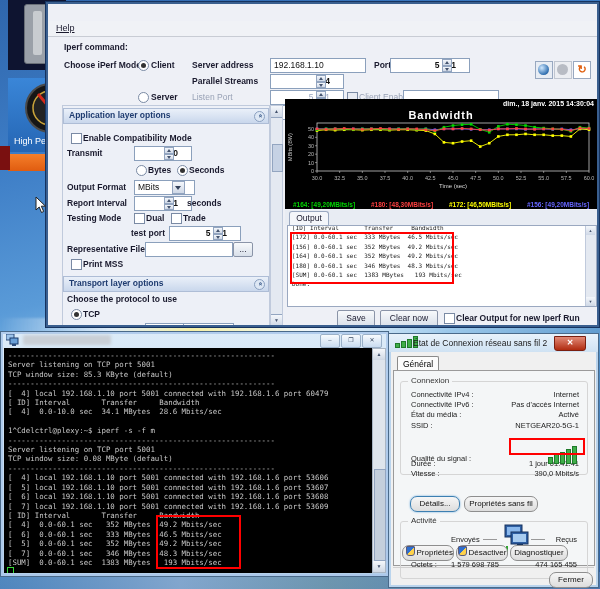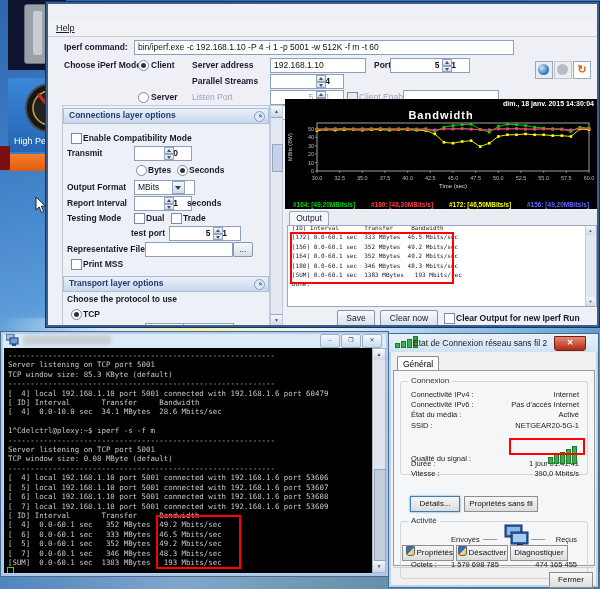--- a/index.html
+++ b/index.html
@@ -30,21 +30,21 @@
   .panelhdr{position:absolute;left:0;right:0;height:14px;background:linear-gradient(#eaf0f9,#c9d7ec);
         border:1px solid #aebdd6;font-size:8.5px;font-weight:bold;color:#1f3c70;line-height:13px;padding-left:5px;}
   .collapse{position:absolute;right:3px;top:2px;width:9px;height:9px;border:1px solid #8aa0c0;border-radius:50%;
         background:#dde7f4;color:#3a5a8a;font-size:7px;line-height:8px;text-align:center;}
   .collapse::before{content:"\00AB";display:block;transform:rotate(90deg);}
   
   .winbtn{position:absolute;width:16px;height:13px;border:1px solid #7b8ea8;border-radius:2px;
         background:linear-gradient(#eef3f9,#c2d2e6);color:#243a5e;font-size:7px;line-height:11px;text-align:center;font-weight:bold;}
   .glassbtn{position:absolute;width:18px;height:12px;border:1px solid #9ab0c8;border-radius:2px;
         background:linear-gradient(rgba(255,255,255,.8),rgba(190,210,235,.6));color:#3a4a60;font-size:6px;line-height:10px;text-align:center;}
-  .w7btn{position:absolute;height:14px;background:linear-gradient(#f6f6f6,#dddddd);border:1px solid #8e8e8e;border-radius:0;
+  .w7btn{position:absolute;height:14px;background:linear-gradient(#f6f6f6,#dddddd);border:1px solid #8e8e8e;border-radius:7px;
         font-size:8px;color:#111;text-align:center;line-height:13px;}
   .shield{display:inline-block;width:7px;height:8px;margin-right:2px;vertical-align:-1px;
         background:linear-gradient(135deg,#2f6fce 48%,#ffd24a 52%);border:1px solid #5a5a7a;border-radius:1px 1px 3px 3px;}
   .redbox{position:absolute;border:2px solid #ff0000;pointer-events:none;}
   .grp{position:absolute;border:1px solid #d5d5d5;border-radius:3px;}
   .grp>.cap{position:absolute;top:-6px;left:7px;background:#f4f6f7;padding:0 3px;font-size:8px;color:#333;}
   .bars{position:absolute;display:flex;align-items:flex-end;gap:1px;}
   .bars i{width:3px;background:#3fae49;border:0.5px solid #1f7a2a;}
   pre{margin:0;font-family:"DejaVu Sans Mono",monospace;}
 </style>
@@ -75,21 +75,20 @@
 <div class="abs" style="left:0;top:146px;width:10px;height:24px;background:#7a1010;"></div>
 
 <div class="abs" style="left:46px;top:2px;width:553px;height:325px;background:#eef0f6;border:2px solid #3a5f8f;outline:1px solid #16335f;overflow:hidden;box-sizing:border-box;">
 
 
   <div class="abs" style="left:0;top:17px;right:0;height:15px;background:#f0f2f6;border-bottom:1px solid #c8ccd4;">
     <span class="abs" style="left:8px;top:2px;font-size:9px;color:#1a1a2e;text-decoration:underline;">Help</span>
   </div>
 
   <span class="lbl b" style="left:16px;top:38px;">Iperf command:</span>
-  <div class="fld" style="left:86px;top:36px;width:372px;">bin/iperf.exe -c 192.168.1.10 -P 4 -i 1 -p 5001 -w 512K -f m -t 60</div>
 
   <span class="lbl b" style="left:16px;top:56px;">Choose iPerf Mode:</span>
   <span class="rad on" style="left:90px;top:56px;"></span>
   <span class="lbl b" style="left:103px;top:56px;">Client</span>
   <span class="lbl b" style="left:144px;top:56px;">Server address</span>
   <div class="fld" style="left:222px;top:54px;width:88px;">192.168.1.10</div>
   <span class="lbl b" style="left:326px;top:56px;">Port</span>
   <div class="fld num" style="left:342px;top:54px;width:62px;">5 001</div>
   <div class="spin" style="left:394px;top:55px;height:13px;">
       <i class="up"></i>
@@ -127,21 +126,21 @@
   </span>
   <span class="abs" style="left:506px;top:57px;width:16px;height:16px;border:1px solid #c0c6d0;background:#eceef2;">
     <span class="abs" style="left:2px;top:2px;width:11px;height:11px;border-radius:50%;background:#b8bcc4;"></span>
   </span>
   <span class="abs" style="left:525px;top:57px;width:16px;height:16px;border:1px solid #98a8c0;background:#fff;color:#e06010;font-size:11px;line-height:15px;text-align:center;font-weight:bold;">
     <span>↻</span>
   </span>
 
   <div class="abs" style="left:14px;top:101px;width:208px;height:222px;background:#edf0f7;border:1px solid #c0cadc;box-sizing:border-box;overflow:hidden;">
     <div class="panelhdr" style="top:2px;">
-      <span>Connections layer options</span>
+      <span>Application layer options</span>
       <span class="collapse"></span>
     </div>
     <span class="chk" style="left:8px;top:27px;"></span>
     <span class="lbl b" style="left:20px;top:27px;">Enable Compatibility Mode</span>
 
     <span class="lbl b" style="left:4px;top:42px;">Transmit</span>
     <div class="fld num" style="left:71px;top:40px;width:40px;">60</div>
     <div class="spin" style="left:101px;top:41px;height:13px;">
         <i class="up"></i>
         <i class="dn"></i>

